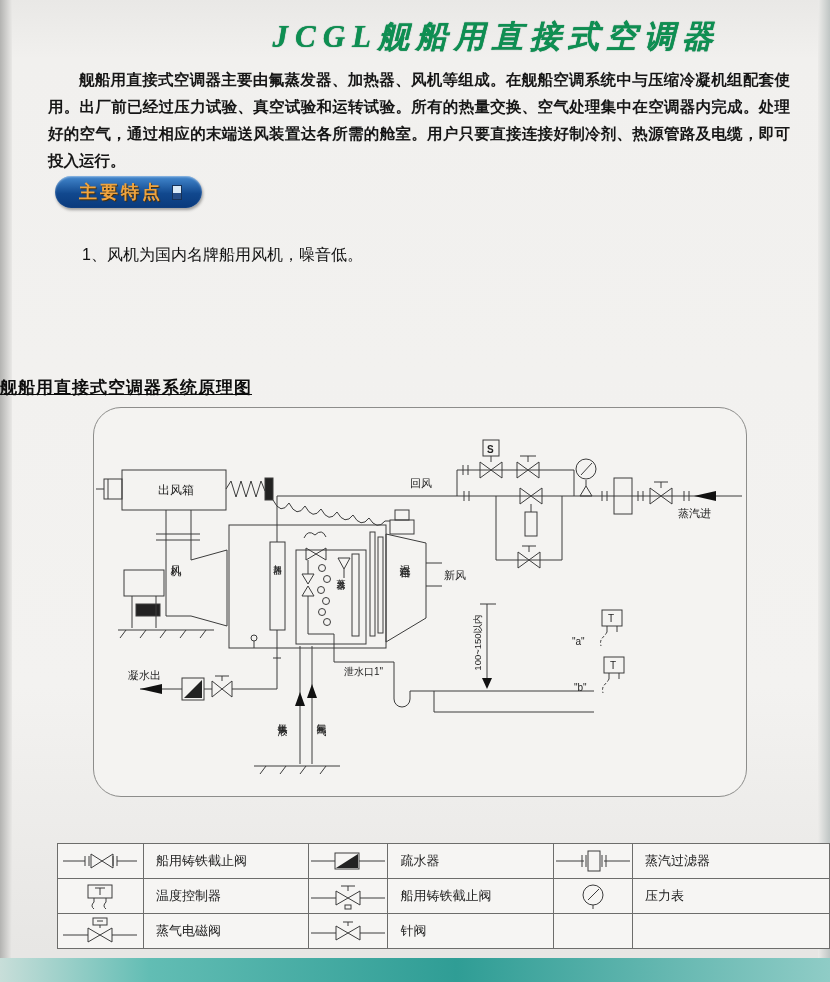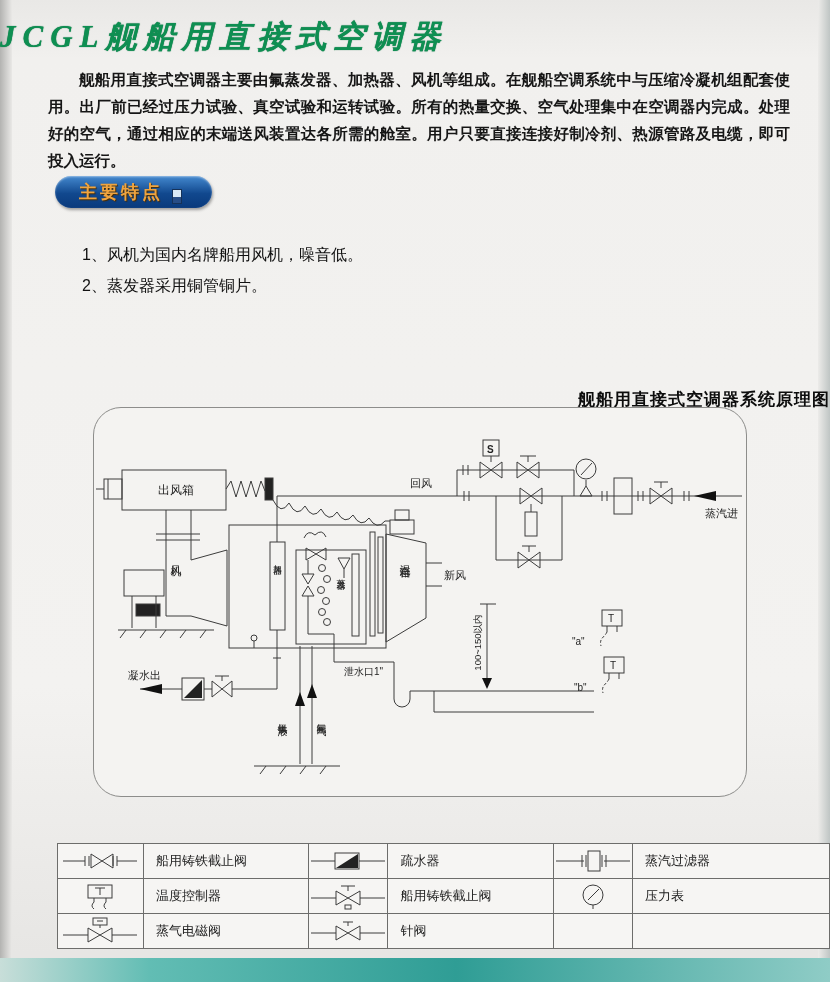--- a/index.html
+++ b/index.html
@@ -6,37 +6,37 @@
   .screen{position:relative;width:830px;height:982px;overflow:hidden;
     background:linear-gradient(180deg,#e9e8e6 0%,#f1f0ee 6%,#f3f2f0 70%,#e7e6e4 97%);
     font-family:"Liberation Sans","DejaVu Sans",sans-serif;color:#1c1c1c;}
   .edge-left{position:absolute;left:0;top:0;width:12px;height:982px;
     background:linear-gradient(90deg,#b3b3b1,#e9e8e6);}
   .edge-right{position:absolute;right:0;top:0;width:12px;height:982px;
     background:linear-gradient(270deg,#bfc5c4,#eceb e9);
     background:linear-gradient(270deg,#bfc5c4,#ecebe9);}
   .footer-band{position:absolute;left:0;bottom:0;width:830px;height:24px;
     background:linear-gradient(90deg,#c8ded9 0%,#62bdb4 18%,#2f9d95 55%,#8fccc6 100%);}
-  .doc-title{position:absolute;left:0;top:16px;width:704px;text-align:left;
+  .doc-title{position:absolute;left:16px;top:16px;width:704px;text-align:right;
     font-family:"Liberation Serif","DejaVu Serif",serif;font-style:italic;font-weight:bold;
     font-size:31px;letter-spacing:7px;color:#0e8f52;text-shadow:0 0 1px #0a6b3e;}
   .intro{position:absolute;left:48px;top:66px;width:742px;font-size:15.5px;line-height:27px;
     text-align:justify;text-indent:2em;color:#161616;font-weight:bold;}
-  .badge{position:absolute;left:55px;top:176px;height:24px;padding:4px 30px 4px 24px;
+  .badge{position:absolute;left:55px;top:176px;height:24px;padding:4px 20px 4px 24px;
     border-radius:17px;background:linear-gradient(180deg,#4489cf 0%,#11488e 55%,#0a3a7c 100%);
     box-shadow:inset 0 1px 2px rgba(255,255,255,.45),1px 2px 3px rgba(0,0,0,.35);
-    display:flex;align-items:flex-end;}
+    display:flex;align-items:center;}
   .badge-text{font-size:18px;font-weight:bold;letter-spacing:3px;color:#efa43f;
     text-shadow:1px 1px 1px #4a2c00;}
   .badge-deco{display:inline-block;width:8px;height:13px;margin-left:9px;
     background:linear-gradient(180deg,#d9e9f6 55%,#274d86 55%);border:1px solid #163258;}
   .features{position:absolute;left:82px;top:222px;width:620px;margin-top:23px;}
   .feature-item{font-size:16px;line-height:19px;margin-bottom:12px;color:#111;}
-  .diagram-title{position:absolute;left:0;top:388px;width:830px;text-align:right;
-    font-size:17px;font-weight:bold;color:#0d0d0d;letter-spacing:1px;}
+  .diagram-title{position:absolute;left:0;top:376px;width:830px;text-align:left;
+    font-size:17px;font-weight:bold;color:#0d0d0d;letter-spacing:1px;text-decoration:underline;}
   .diagram-box{position:absolute;left:93px;top:407px;width:652px;height:388px;
     border:1.5px solid #8d8d8b;border-radius:28px;background:#f4f3f1;}
   .diagram-box svg{position:absolute;left:0;top:0;}
   .dlabel{position:absolute;font-size:11px;color:#222;white-space:nowrap;}
   .vtext{writing-mode:vertical-rl;text-orientation:upright;letter-spacing:1px;}
   .legend{position:absolute;left:57px;top:843px;border-collapse:collapse;table-layout:fixed;}
   .legend td{border:1px solid #6d6d6b;height:34px;padding:0;background:#f6f5f3;}
   .legend td.lbl{font-size:13px;color:#222;padding-left:12px;}
   .legend svg{display:block;margin:0 auto;}
   .d-stroke{stroke:#3c3c3c;stroke-width:1;fill:none;}
@@ -53,21 +53,20 @@
 
   <div class="intro">舰船用直接式空调器主要由氟蒸发器、加热器、风机等组成。在舰船空调系统中与压缩冷凝机组配套使用。出厂前已经过压力试验、真空试验和运转试验。所有的热量交换、空气处理集中在空调器内完成。处理好的空气，通过相应的末端送风装置达各所需的舱室。用户只要直接连接好制冷剂、热源管路及电缆，即可投入运行。</div>
 
   <div class="badge">
     <span class="badge-text">主要特点</span>
     <span class="badge-deco"></span>
   </div>
 
   <div class="features">
     <div class="feature-item">1、风机为国内名牌船用风机，噪音低。</div>
-    <div class="feature-item">2、蒸发器采用铜管铜片。</div>
   </div>
 
   <div class="diagram-title">舰船用直接式空调器系统原理图</div>
 
   <div class="diagram-box">
     <svg width="652" height="388" viewBox="0 0 652 388">
       <g class="d-stroke">
 
         <g>
           <path d="M2 81 H10"></path>
@@ -261,21 +260,21 @@
       </g>
     </svg>
 
     <div class="dlabel" style="left:64px;top:74px;font-size:12px">出风箱</div>
     <div class="dlabel vtext" style="left:74px;top:148px;height:36px">风机</div>
     <div class="dlabel vtext" style="left:177px;top:150px;font-size:8.5px;width:13px">加热器</div>
     <div class="dlabel vtext" style="left:240px;top:164px;font-size:9px">蒸发器</div>
     <div class="dlabel vtext" style="left:303px;top:148px;font-size:11px">混合箱</div>
     <div class="dlabel" style="left:350px;top:160px">新风</div>
     <div class="dlabel" style="left:316px;top:68px">回风</div>
-    <div class="dlabel" style="left:611px;top:98px">蒸汽进</div>
+    <div class="dlabel" style="left:584px;top:98px">蒸汽进</div>
     <div class="dlabel" style="left:34px;top:260px">凝水出</div>
     <div class="dlabel" style="left:250px;top:257px;font-size:10px">泄水口1"</div>
     <div class="dlabel" style="left:338px;top:228px;width:92px;font-size:9.5px;text-align:center;transform:rotate(-90deg)">100~150以内</div>
     <div class="dlabel vtext" style="left:181px;top:308px;font-size:10px">氟供液</div>
     <div class="dlabel vtext" style="left:220px;top:308px;font-size:10px">氟回气</div>
     <div class="dlabel" style="left:393px;top:36px;font-size:10px;font-weight:bold">S</div>
     <div class="dlabel" style="left:514px;top:205px;font-size:10px">T</div>
     <div class="dlabel" style="left:516px;top:252px;font-size:10px">T</div>
     <div class="dlabel" style="left:478px;top:228px;font-size:10px">"a"</div>
     <div class="dlabel" style="left:480px;top:274px;font-size:10px">"b"</div>

